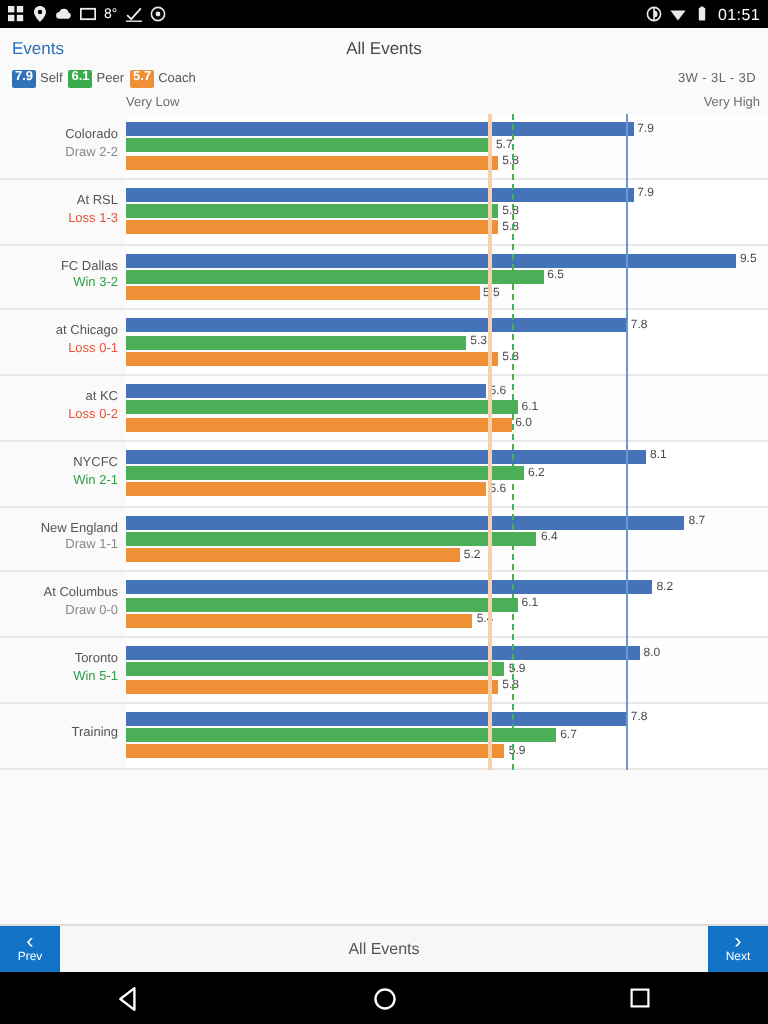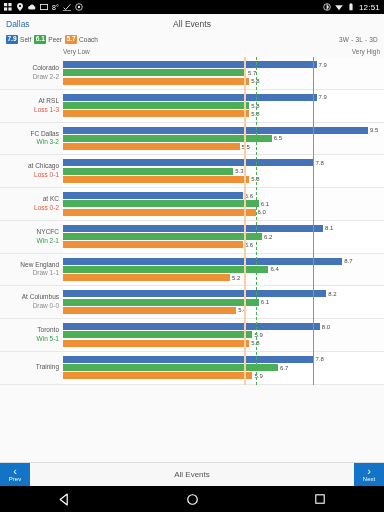--- a/index.html
+++ b/index.html
@@ -185,26 +185,26 @@
           <svg viewBox="0 0 8 8">
             <path d="M0.2 2.2L4 7.2L7.8 2.2z"></path>
           </svg>
         </span>
       <span class="sb-ico">
           <svg viewBox="0 0 8 8">
             <rect x="2.4" y="0.9" width="3.2" height="6.4" rx="0.4"></rect>
             <rect x="3.2" y="0.3" width="1.6" height="0.7"></rect>
           </svg>
         </span>
-      <span class="sb-clock">12:51</span>
+      <span class="sb-clock">01:51</span>
     </div>
   </div>
 
   <div class="appbar">
-    <div class="appbar-left">Dallas</div>
+    <div class="appbar-left">Events</div>
     <div class="appbar-title">All Events</div>
   </div>
 
   <div class="legendbar">
     <div class="legend-items">
       <div class="lg">
         <span class="lg-badge" style="background:#2f73b8">7.9</span>
         <span class="lg-label">Self</span>
       </div>
       <div class="lg">

